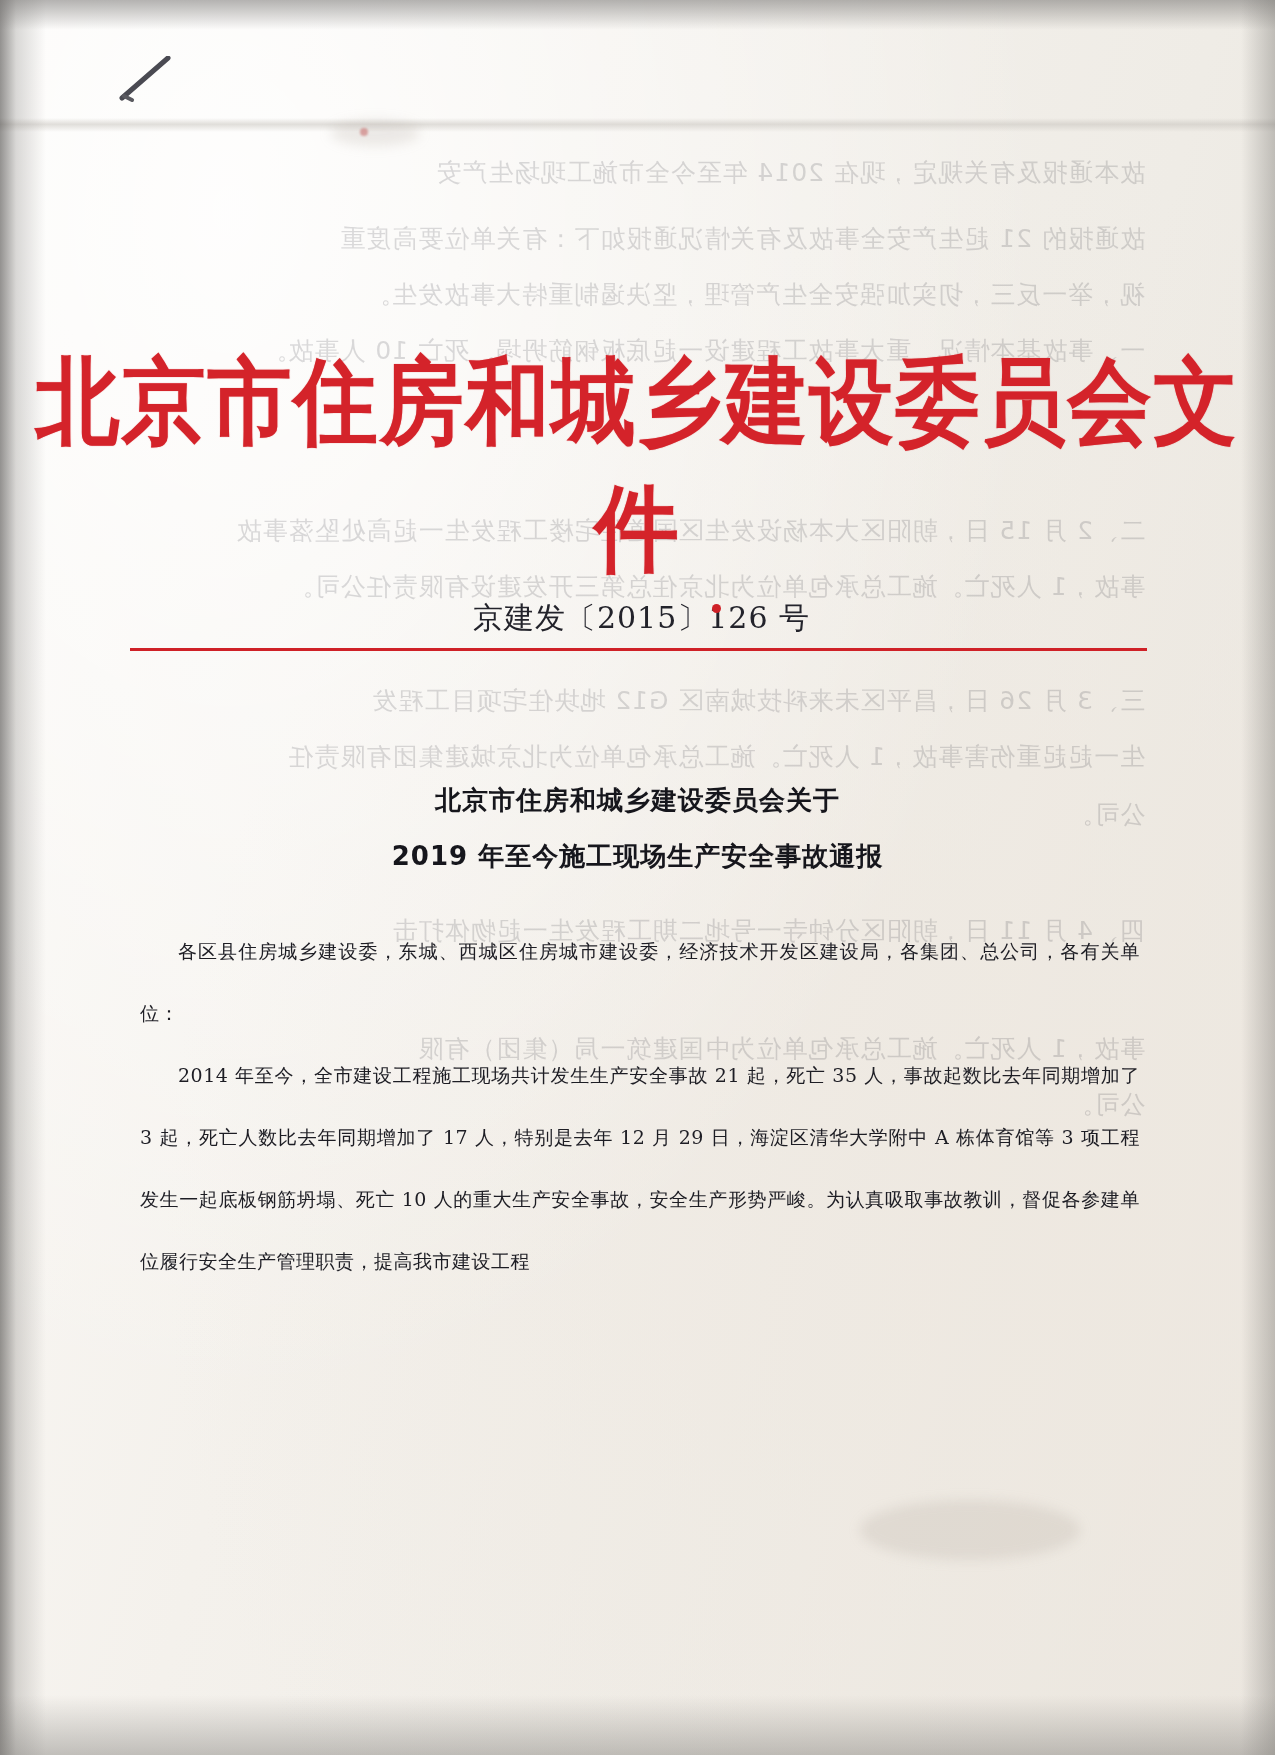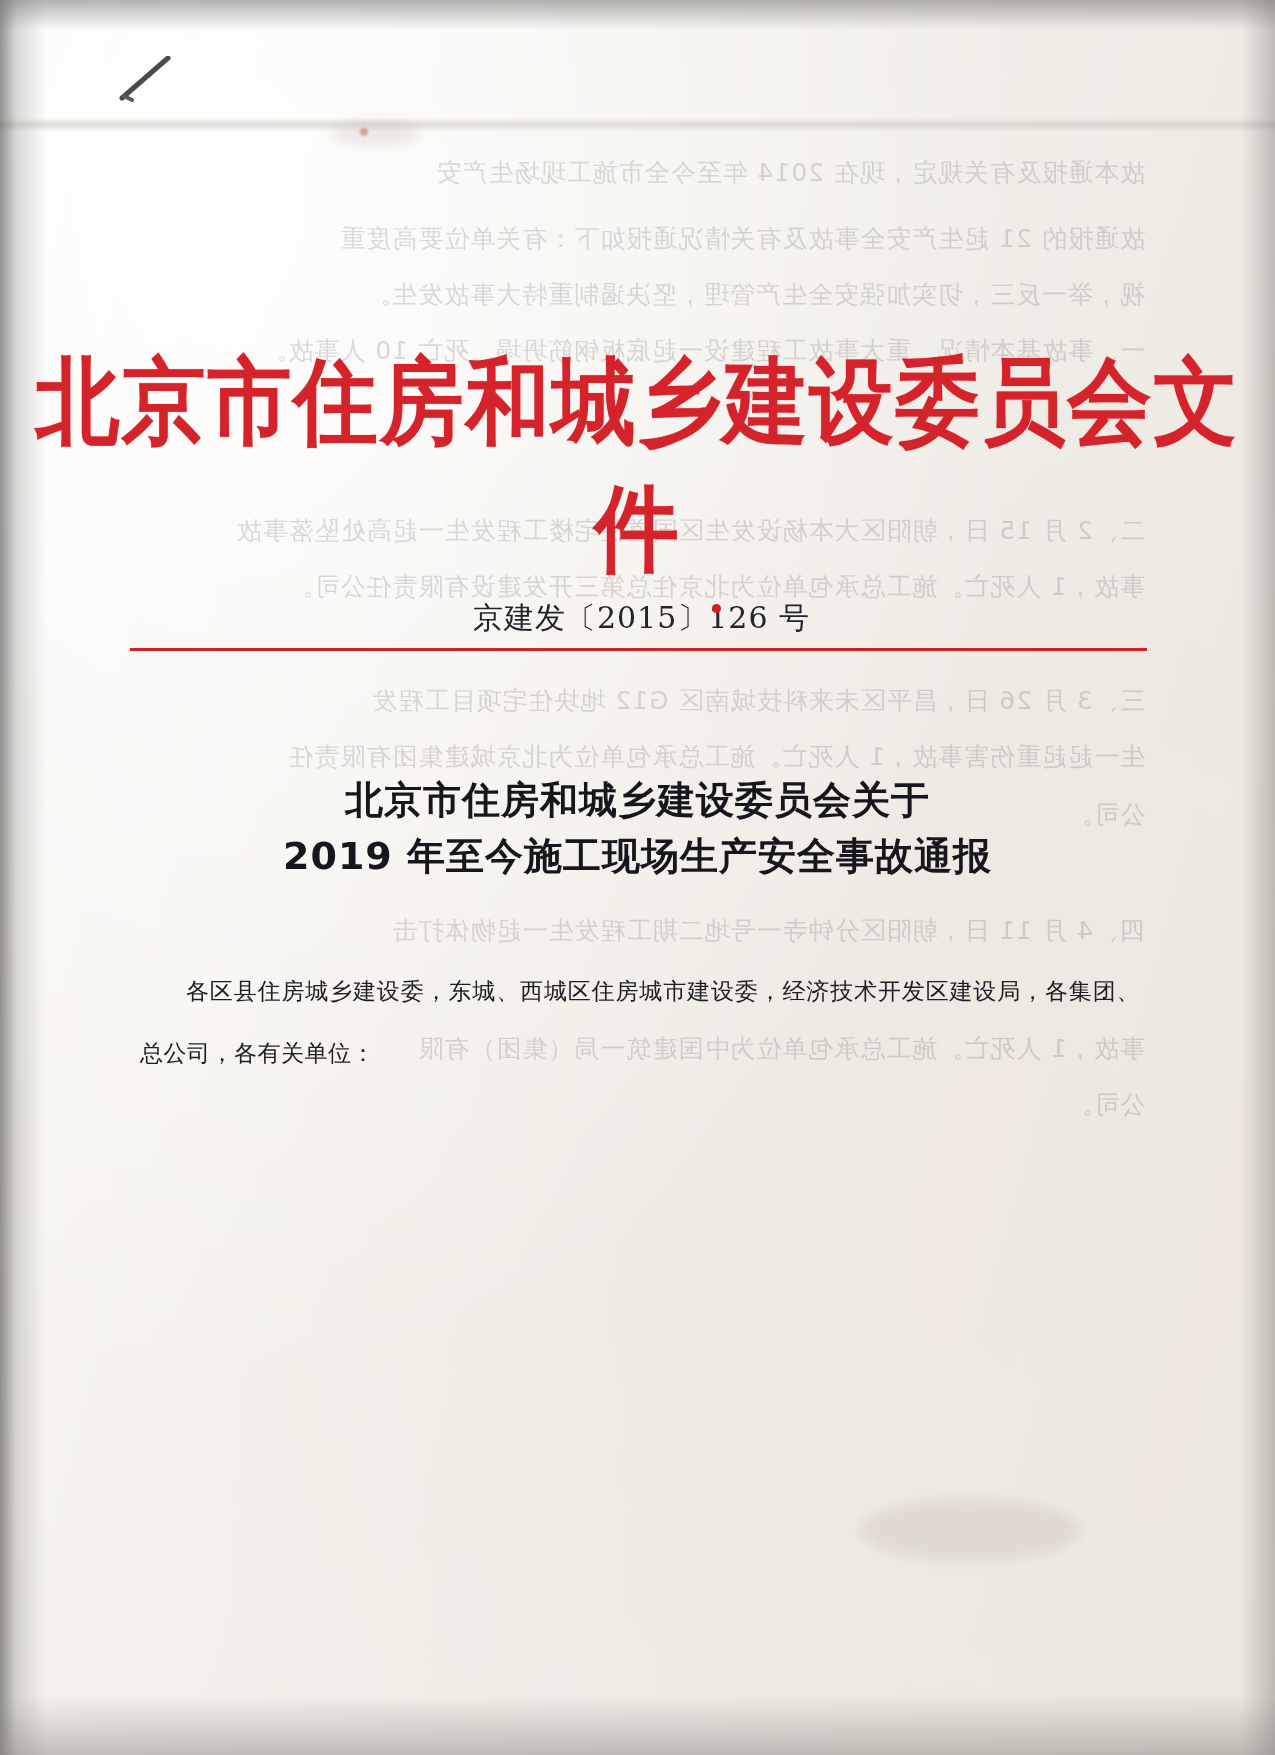--- a/index.html
+++ b/index.html
@@ -131,31 +131,31 @@
     border-radius: 50%;
     background: #cf2127;
   }
   .title {
     position: absolute;
     top: 772px;
     left: 0; right: 0;
     text-align: center;
     font-family: "DejaVu Sans", "Liberation Sans", sans-serif;
     font-weight: bold;
-    font-size: 38px;
+    font-size: 26px;
     color: #16161c;
     line-height: 56px;
     letter-spacing: 1px;
   }
   .body-text {
     position: absolute;
-    top: 960px;
+    top: 920px;
     left: 140px;
     width: 1000px;
-    font-size: 23px;
+    font-size: 19px;
     line-height: 62px;
     color: #1d1d24;
     text-align: justify;
     letter-spacing: 0.5px;
   }
   .body-text p {
     margin: 0 0 0 0;
     text-indent: 2em;
   }
   .smudge {
@@ -196,20 +196,21 @@
     <div class="red-dot"></div>
     <div class="red-rule"></div>
 
     <div class="title">
       <div>北京市住房和城乡建设委员会关于</div>
       <div>2019 年至今施工现场生产安全事故通报</div>
     </div>
 
     <div class="body-text">
       <p>各区县住房城乡建设委，东城、西城区住房城市建设委，经济技术开发区建设局，各集团、总公司，各有关单位：</p>
+      <p>2014 年至今，全市建设工程施工现场共计发生生产安全事故 21 起，死亡 35 人，事故起数比去年同期增加了 3 起，死亡人数比去年同期增加了 17 人，特别是去年 12 月 29 日，海淀区清华大学附中 A 栋体育馆等 3 项工程发生一起底板钢筋坍塌、死亡 10 人的重大生产安全事故，安全生产形势严峻。为认真吸取事故教训，督促各参建单位履行安全生产管理职责，提高我市建设工程</p>
     </div>
 
   </div>
 
   <div class="fold-crease"></div>
   <div class="edge-dark-left"></div>
   <div class="edge-dark-top"></div>
   <div class="edge-dark-right"></div>
   <div class="edge-dark-bottom"></div>
 

